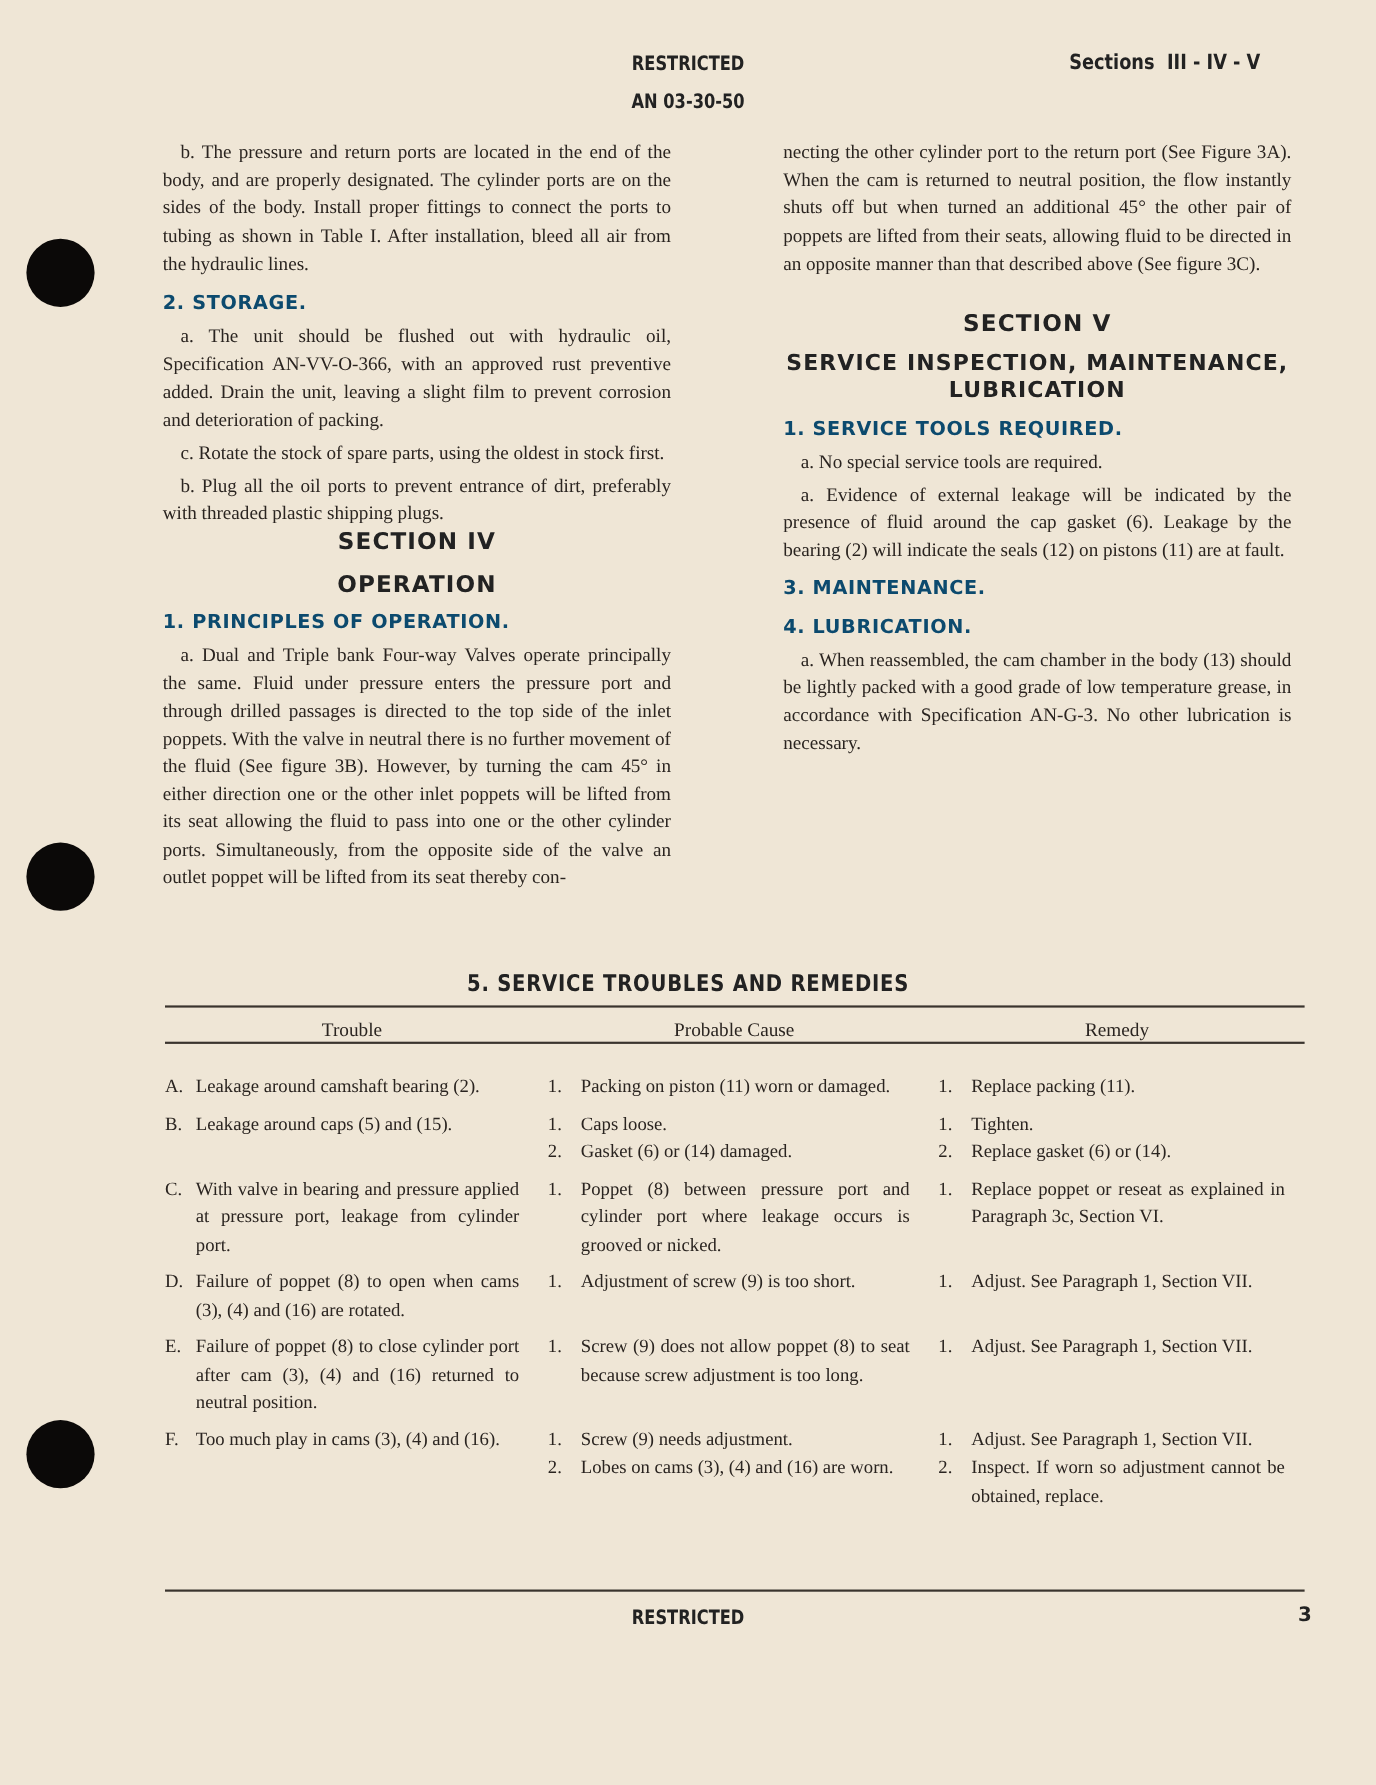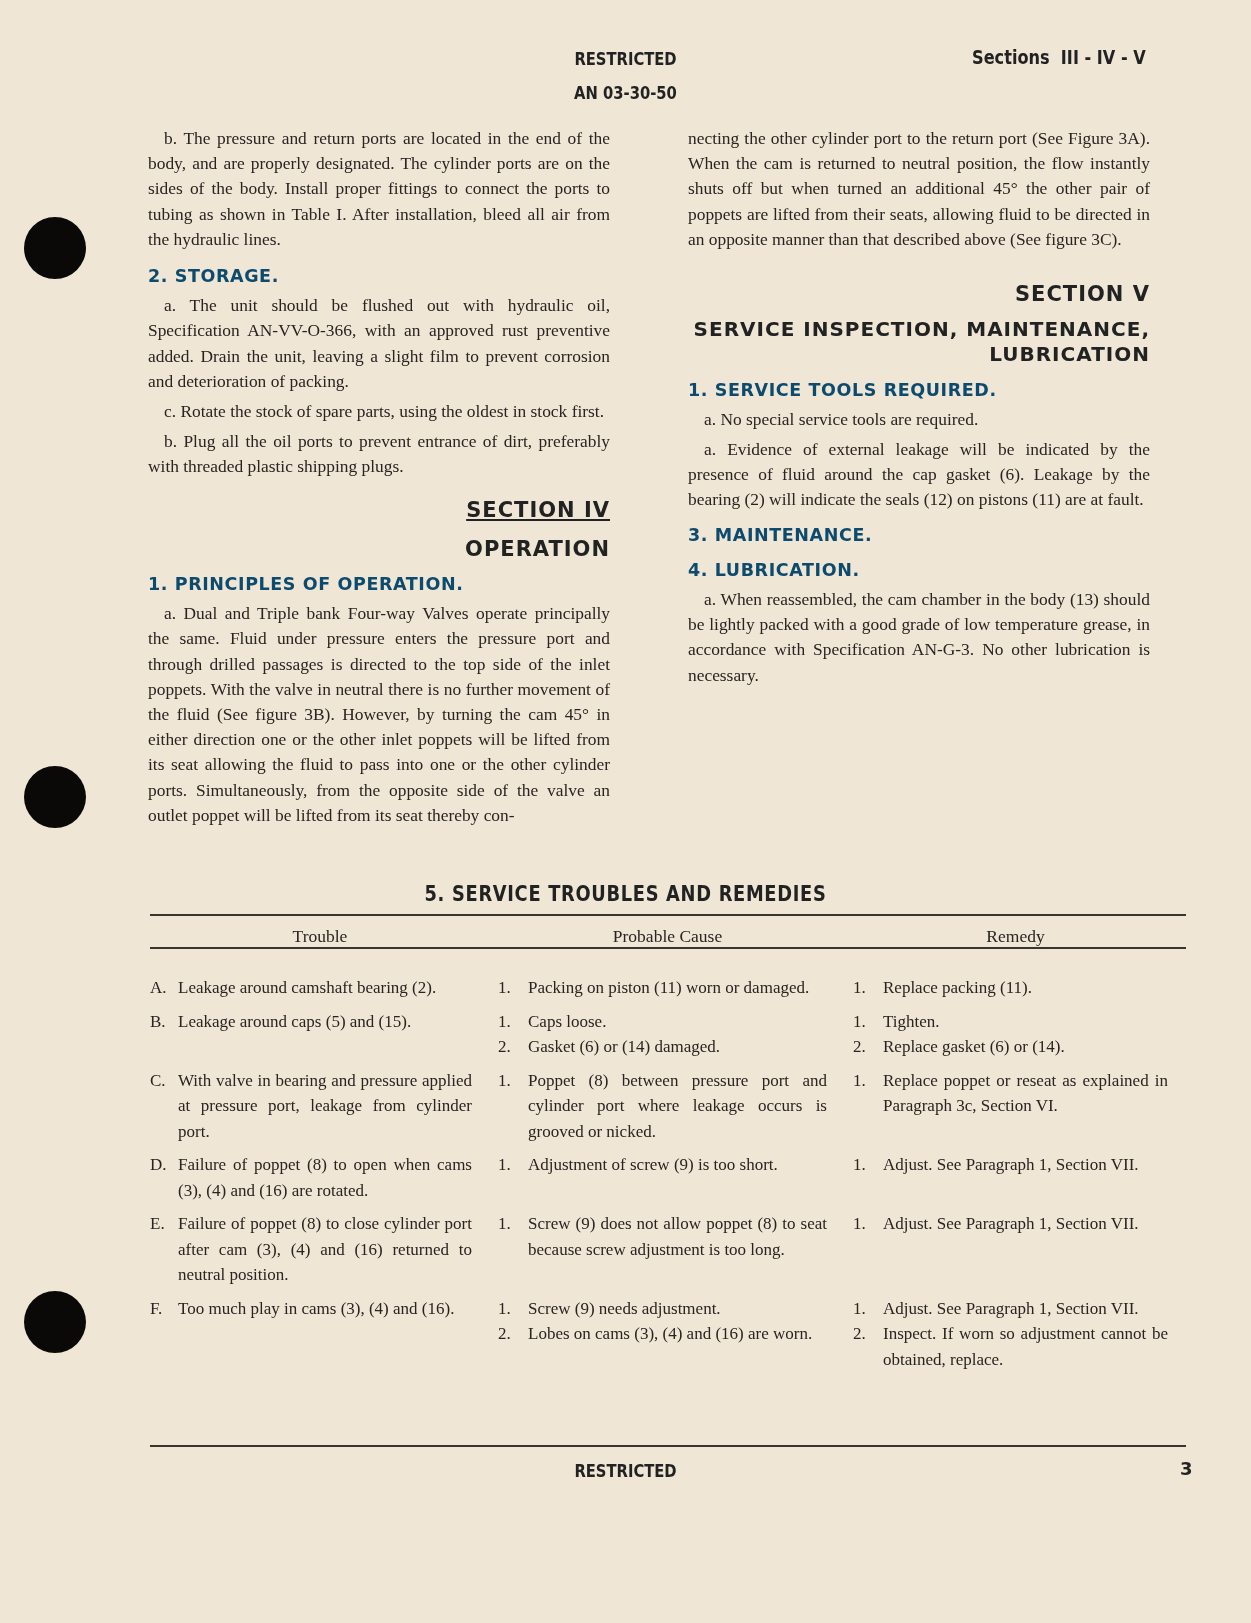--- a/index.html
+++ b/index.html
@@ -10,21 +10,21 @@
     font-family: "Liberation Serif", serif;
   }
   .hole { position: absolute; width: 62px; height: 62px; border-radius: 50%; background: #0b0908; left: 24px; }
   .hdr { position: absolute; font-family: "DejaVu Sans", sans-serif; font-weight: bold; color: #222; }
   .hdr-center { left: 0; width: 1251px; text-align: center; font-size: 18px; transform: scaleX(0.82); }
   .col { position: absolute; width: 462px; font-size: 17.4px; line-height: 25.2px; text-align: justify; }
   .col p { margin: 0; text-indent: 16px; }
   .col p.noind { text-indent: 0; }
   .col p + p { margin-top: 5px; }
   .h2 { font-family: "DejaVu Sans", sans-serif; font-weight: bold; font-size: 17.5px; letter-spacing: 0.6px; margin: 10px 0 4px; color: #0c4a6e; }
-  .h-sec { font-family: "DejaVu Sans", sans-serif; font-weight: bold; font-size: 21px; letter-spacing: 1px; text-align: right; color: #222; margin: 0; }
+  .h-sec { font-family: "DejaVu Sans", sans-serif; font-weight: bold; font-size: 21px; letter-spacing: 1px; text-align: center; color: #222; margin: 0; }
   .table-title { position: absolute; top: 882px; left: 0; width: 1251px; text-align: center;
     font-family: "DejaVu Sans", sans-serif; font-weight: bold; font-size: 21px; letter-spacing: 0.8px; color:#222;}
   .rule { position: absolute; left: 150px; width: 1036px; height: 2px; background: #3a342e; }
   table.tr { position: absolute; left: 150px; top: 915px; width: 1036px; border-collapse: collapse;
     font-family: "Liberation Serif", serif; font-size: 17px; line-height: 25.5px; }
   table.tr th { font-weight: normal; font-size: 17.5px; height: 44px; padding: 0; }
   table.tr td { vertical-align: top; padding: 0 0 8px 0; }
   .item { display: flex; }
   .item .lbl { flex: 0 0 28px; }
   .item .txt { flex: 1; text-align: justify; padding-right: 18px; }
@@ -46,27 +46,27 @@
 <div class="hdr hdr-center" style="top:48px;">RESTRICTED</div>
 <div class="hdr hdr-center" style="top:82px;">AN 03-30-50</div>
 <div class="hdr" style="top:46px; left:972px; font-size:19px; white-space:pre; transform:scaleX(0.85); transform-origin:left;">Sections  III - IV - V</div>
 
 <div class="col" style="left:148px; top:126px;">
   <p>b. The pressure and return ports are located in the end of the body, and are properly designated. The cylinder ports are on the sides of the body. Install proper fittings to connect the ports to tubing as shown in Table I. After installation, bleed all air from the hydraulic lines.</p>
   <div class="h2" style="margin-top:12px;">2. STORAGE.</div>
   <p>a. The unit should be flushed out with hydraulic oil, Specification AN-VV-O-366, with an approved rust preventive added. Drain the unit, leaving a slight film to prevent corrosion and deterioration of packing.</p>
   <p>c. Rotate the stock of spare parts, using the oldest in stock first.</p>
   <p>b. Plug all the oil ports to prevent entrance of dirt, preferably with threaded plastic shipping plugs.</p>
-  <div class="h-sec" style="margin-top:18px;text-decoration:underline;">SECTION IV</div>
+  <div class="h-sec" style="">SECTION IV</div>
   <div class="h-sec" style="margin-top:14px;">OPERATION</div>
   <div class="h2" style="margin-top:10px;">1. PRINCIPLES OF OPERATION.</div>
   <p>a. Dual and Triple bank Four-way Valves operate principally the same. Fluid under pressure enters the pressure port and through drilled passages is directed to the top side of the inlet poppets. With the valve in neutral there is no further movement of the fluid (See figure 3B). However, by turning the cam 45° in either direction one or the other inlet poppets will be lifted from its seat allowing the fluid to pass into one or the other cylinder ports. Simultaneously, from the opposite side of the valve an outlet poppet will be lifted from its seat thereby con-</p>
 </div>
 
-<div class="col" style="left:688px; top:126px;">
+<div class="col" style="left:712px; top:126px;">
   <p class="noind">necting the other cylinder port to the return port (See Figure 3A). When the cam is returned to neutral position, the flow instantly shuts off but when turned an additional 45° the other pair of poppets are lifted from their seats, allowing fluid to be directed in an opposite manner than that described above (See figure 3C).</p>
   <div class="h-sec" style="margin-top:30px;">SECTION V</div>
   <div class="h-sec" style="margin-top:10px; font-size:20px;">SERVICE INSPECTION, MAINTENANCE,</div>
   <div class="h-sec" style="font-size:20px;">LUBRICATION</div>
   <div class="h2">1. SERVICE TOOLS REQUIRED.</div>
   <p>a. No special service tools are required.</p>
   <p>a. Evidence of external leakage will be indicated by the presence of fluid around the cap gasket (6). Leakage by the bearing (2) will indicate the seals (12) on pistons (11) are at fault.</p>
   <div class="h2">3. MAINTENANCE.</div>
   <div class="h2">4. LUBRICATION.</div>
   <p>a. When reassembled, the cam chamber in the body (13) should be lightly packed with a good grade of low temperature grease, in accordance with Specification AN-G-3. No other lubrication is necessary.</p>

